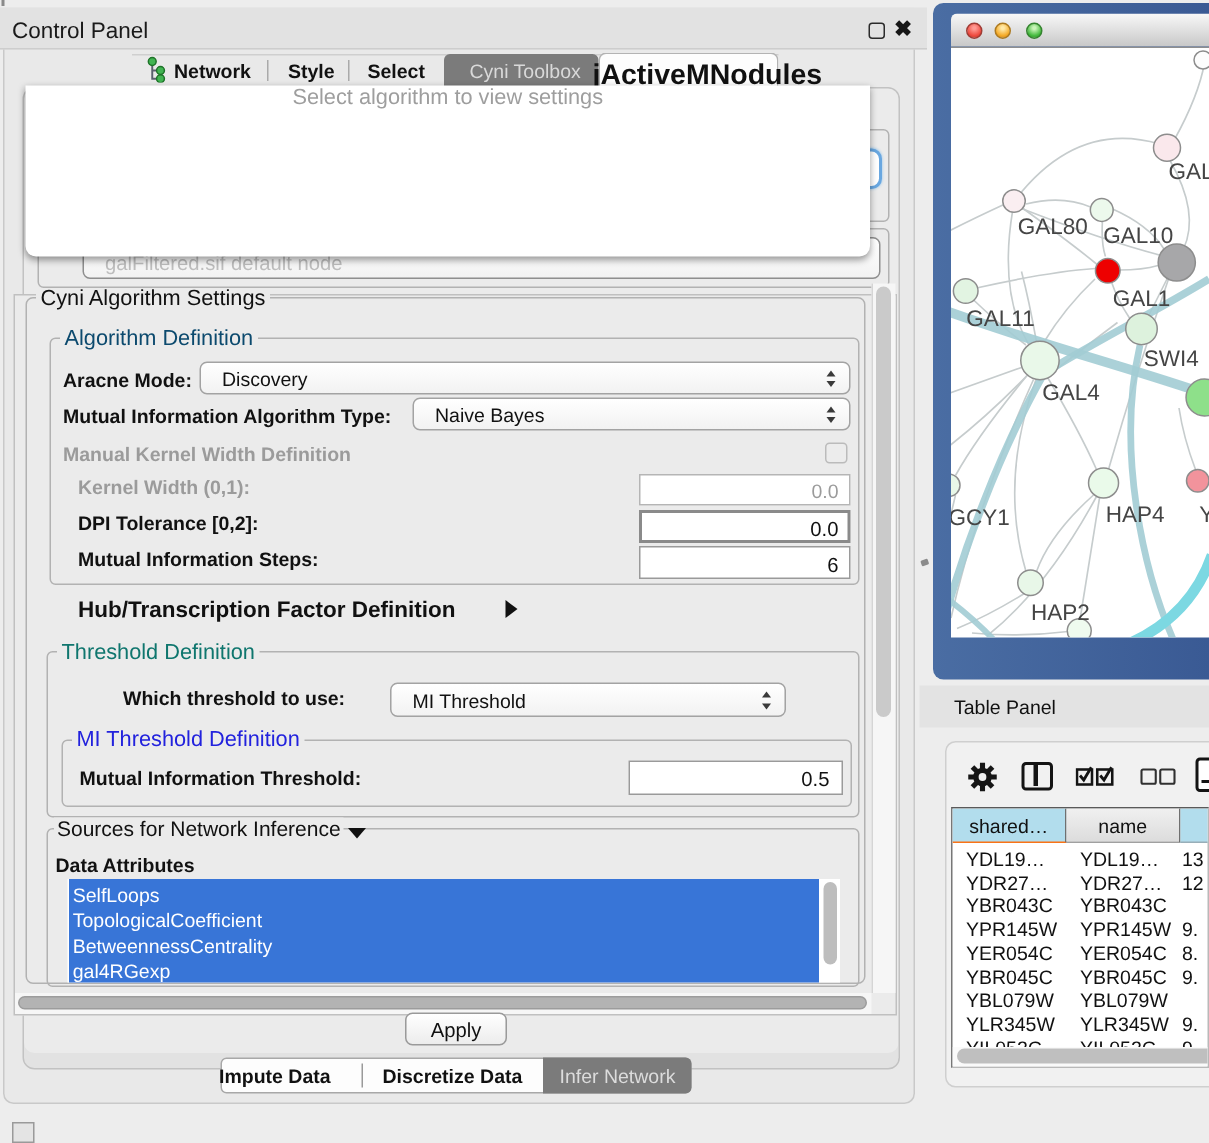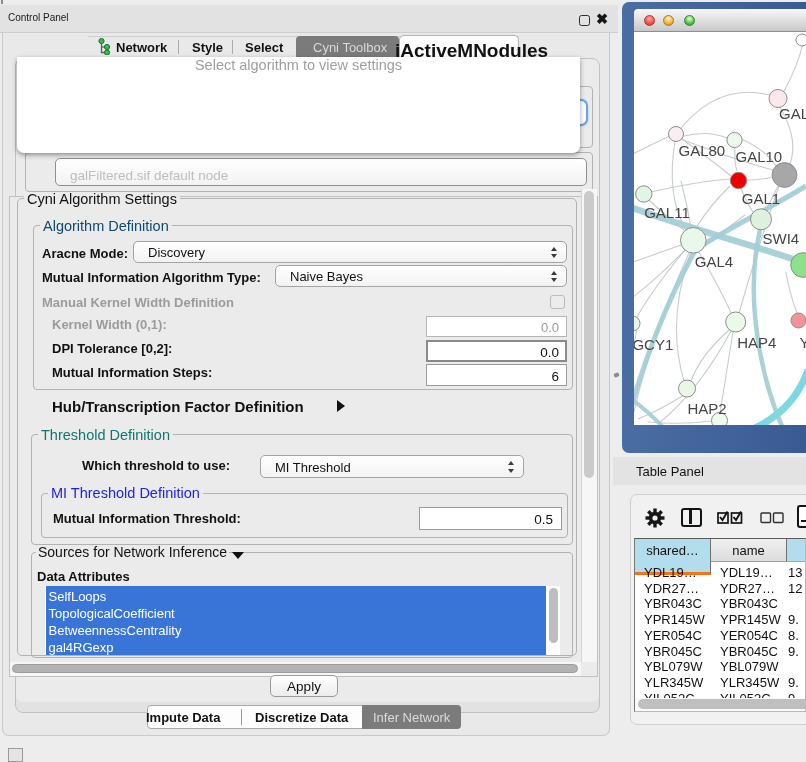--- a/index.html
+++ b/index.html
@@ -14,21 +14,21 @@
 .arr:after { content:""; position:absolute; left:2px; bottom:4.5px; border-left:3.2px solid transparent; border-right:3.2px solid transparent; border-top:4.5px solid #3a3a3a; }
 .tfield { position:absolute; background:#fff; text-align:right; }
 </style>
 </head>
 <body>
 
 <div class="abs" style="left:1px; top:0px; width:2px; height:4px; background:#8a8a8a;"></div>
 <div class="abs" id="cpwin" style="left:2px; top:5px; width:608px; height:731px; background:#e9e9e9; border:1px solid #c9c9c9; border-top:none; border-radius:0 0 7px 7px;"></div>
 
 <div class="abs" style="left:0px; top:5px; width:618px; height:28px; background:#e2e2e2; border-bottom:1px solid #cdcdcd;"></div>
-<div class="abs" style="left:8px; top:12px; font-size:10px; color:#1a1a1a;">Control Panel</div>
+<div class="abs" style="left:8px; top:12px; font-size:15px; color:#1a1a1a;">Control Panel</div>
 <div class="abs" style="left:579px; top:15px; width:10.5px; height:10.5px; border:1.7px solid #2b2b2b; border-radius:2.5px;"></div>
 <div class="abs bold" style="left:596px; top:11px; font-size:14.5px; color:#161616;">✖</div>
 
 <div class="abs" style="left:15px; top:58px; width:585px; height:655px; background:#ebebeb; border:1px solid #c2c2c2; border-radius:8px; box-shadow: inset 0 -10px 0 #e2e2e2;"></div>
 
 <div class="abs" style="left:88px; top:36px; width:431px; height:1px; background:#cfcfcf;"></div>
 <div class="abs" style="left:88px; top:36px; width:431px; height:22px;"></div>
 <div class="abs" style="left:296px; top:36px; width:103px; height:23px; background:#7b7b7b; border-radius:4px 4px 0 0;"></div>
 <div class="abs" style="left:313px; top:40px; color:#d9d9d9; font-size:13px;">Cyni Toolbox</div>
 <div class="abs" style="left:399px; top:35px; width:120px; height:24px; background:#fdfdfd; border:1px solid #b3b3b3; border-bottom:none; border-radius:5px 5px 0 0;"></div>
@@ -118,21 +118,21 @@
 
 <div class="abs" style="left:270px; top:675px; width:68px; height:22px; background:linear-gradient(#fff,#ececec); border:1px solid #9a9a9a; border-radius:5px; text-align:center; padding-top:3px; font-size:13.5px;">Apply</div>
 
 <div class="abs" style="left:147px; top:705px; width:314px; height:24px; background:#fdfdfd; border:1px solid #a8a8a8; border-radius:4px;"></div>
 <div class="abs" style="left:362px; top:705px; width:99px; height:24px; background:#7b7b7b; border-radius:0 4px 4px 0;"></div>
 <div class="abs bold" style="left:146px; top:710px;">Impute Data</div>
 <div class="abs" style="left:241px; top:709px; width:1px; height:16px; background:#9a9a9a;"></div>
 <div class="abs bold" style="left:255px; top:710px;text-align:center;">Discretize Data</div>
 <div class="abs" style="left:373px; top:710px; color:#dcdcdc;">Infer Network</div>
 
-<div class="abs" style="left:17px; top:57px; width:563px; height:96px; background:#fff; border-radius:0 0 7px 7px; box-shadow:0 2px 5px rgba(0,0,0,0.4); z-index:50;">
+<div class="abs" style="left:17px; top:57px; width:563px; height:114px; background:#fff; border-radius:0 0 7px 7px; box-shadow:0 2px 5px rgba(0,0,0,0.4); z-index:50;">
   <div style="text-align:center; color:#9e9e9e; height:16px; line-height:17px; font-size:14.5px;">Select algorithm to view settings</div>
 </div>
 
 <div class="abs" style="left:622px; top:2px; width:184px; height:451px; background:linear-gradient(90deg,#4a6da3,#3a5a94); border-radius:7px 0 0 7px;"></div>
 <div class="abs" style="left:634px; top:9px; width:172px; height:22.5px; background:linear-gradient(#f8f8f8,#c8c8c8); border-radius:4px 0 0 0; border-bottom:1px solid #8e8e8e;"></div>
 <div class="abs" style="left:644px; top:15px; width:11px; height:11px; border-radius:50%; background:radial-gradient(circle at 50% 30%, #ff9a93 12%, #ee4b40 65%, #b33a30); border:0.5px solid #a03c35;"></div>
 <div class="abs" style="left:663px; top:15px; width:11px; height:11px; border-radius:50%; background:radial-gradient(circle at 50% 30%, #ffe9a8 12%, #f5ab29 65%, #c07d1d); border:0.5px solid #ad7a20;"></div>
 <div class="abs" style="left:683.5px; top:15px; width:11px; height:11px; border-radius:50%; background:radial-gradient(circle at 50% 30%, #c9f4b8 12%, #47bb40 65%, #2c8f28); border:0.5px solid #35842f;"></div>
 
 <div class="abs" style="left:634px; top:31.5px; width:172px; height:393.5px; background:#fff; overflow:hidden;">
@@ -239,21 +239,21 @@
 </svg>
 <svg class="abs" style="left:760px; top:509px;" width="24" height="16" viewBox="0 0 24 16">
   <rect x="1" y="4" width="9.5" height="9.5" rx="1" fill="none" stroke="#303030" stroke-width="1.4"></rect>
   <rect x="13.5" y="4" width="9.5" height="9.5" rx="1" fill="none" stroke="#303030" stroke-width="1.4"></rect>
 </svg>
 <div class="abs" style="left:797px; top:505px; width:15px; height:23px; border:2.4px solid #141414; border-radius:3px; background:#fff;">
     <div style="position:absolute;left:2px;top:13px;width:8px;height:2.2px;background:#141414;"></div>
   </div>
 
 <div class="abs" style="left:634px; top:538px; width:172px; height:174px; background:#fff; border:1px solid #b9b9b9; border-top:1.5px solid #5a5a5a; border-left:1.2px solid #777; overflow:hidden;">
-  <div style="position:absolute; left:0; top:0; width:76px; height:36px; background:#b2dded; border-right:1.2px solid #707070; border-bottom:3px solid #f97316; text-align:center; padding-top:4px;">shared…</div>
+  <div style="position:absolute; left:0; top:0; width:76px; height:23px; background:#b2dded; border-right:1.2px solid #707070; border-bottom:1px solid #f97316; text-align:center; padding-top:4px;">shared…</div>
   <div style="position:absolute; left:76px; top:0; width:76px; height:23px; background:linear-gradient(#f0f0f0,#dcdcdc); border-right:1.2px solid #707070; border-bottom:1px solid #a0a0a0; text-align:center; padding-top:4px;">name</div>
   <div style="position:absolute; left:152px; top:0; width:21px; height:23px; background:#b2dded; border-bottom:1px solid #98aeb8; padding-top:4px;"></div>
   <div style="position:absolute; left:9px; top:26px; line-height:15.7px;">YDL19…<br>YDR27…<br>YBR043C<br>YPR145W<br>YER054C<br>YBR045C<br>YBL079W<br>YLR345W<br>YIL052C</div>
   <div style="position:absolute; left:85px; top:26px; line-height:15.7px;">YDL19…<br>YDR27…<br>YBR043C<br>YPR145W<br>YER054C<br>YBR045C<br>YBL079W<br>YLR345W<br>YIL052C</div>
   <div style="position:absolute; left:153px; top:26px; line-height:15.7px;">13<br>12<br><br>9.<br>8.<br>9.<br><br>9.<br>9</div>
   <div style="position:absolute; left:0; top:159px; width:172px; height:13px; background:#fafafa;"></div>
   <div style="position:absolute; left:3px; top:160px; width:172px; height:10px; background:#bfbfbf; border-radius:5px;"></div>
 </div>
 
 <div class="abs" style="left:614px; top:373px; width:5px; height:4px; background:#8b8b8b; border-radius:1px; transform:rotate(-20deg);"></div>

